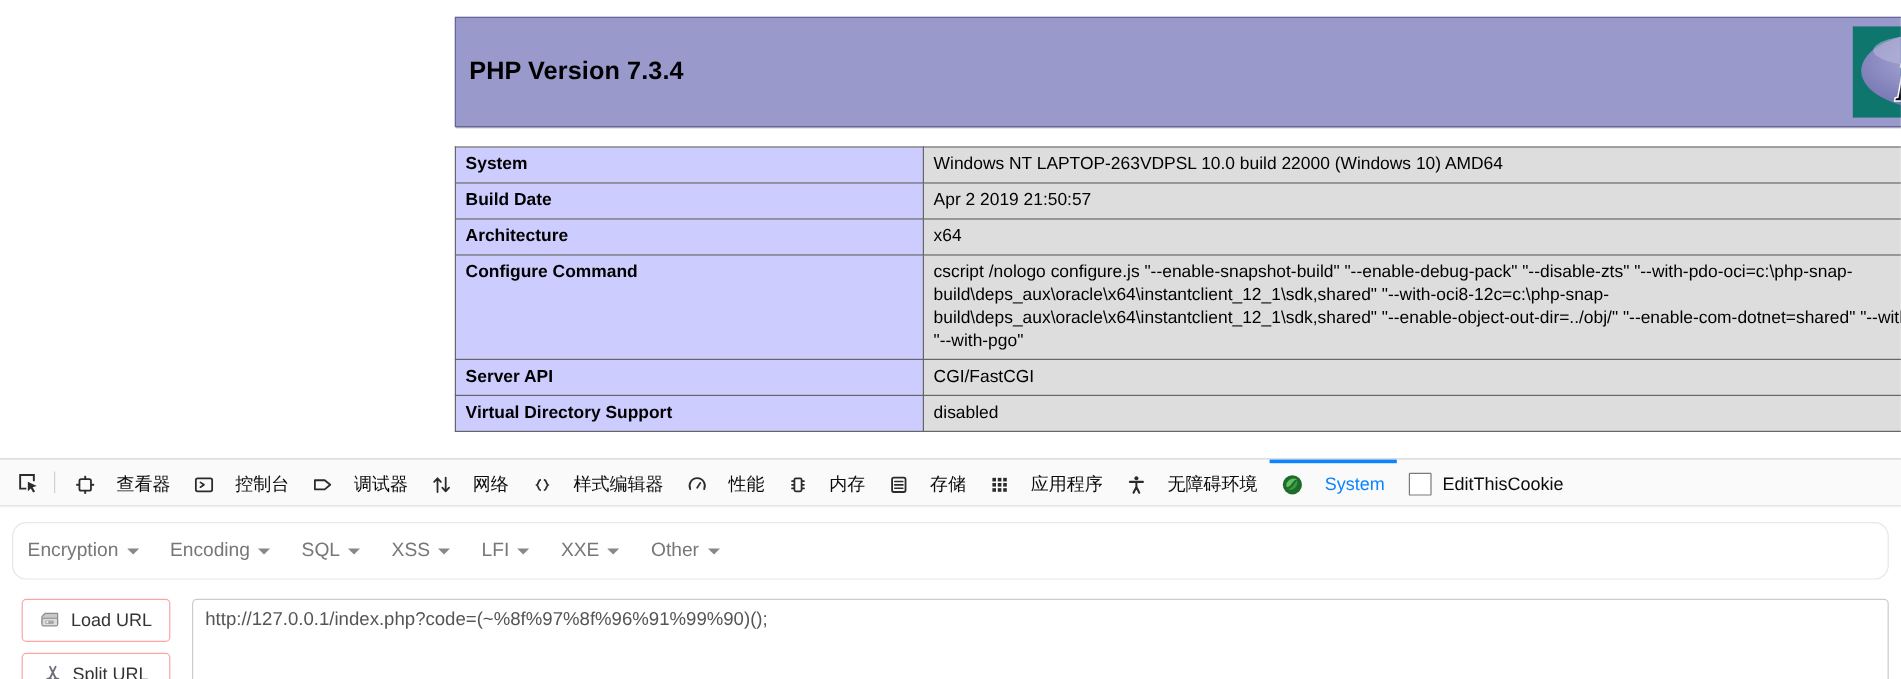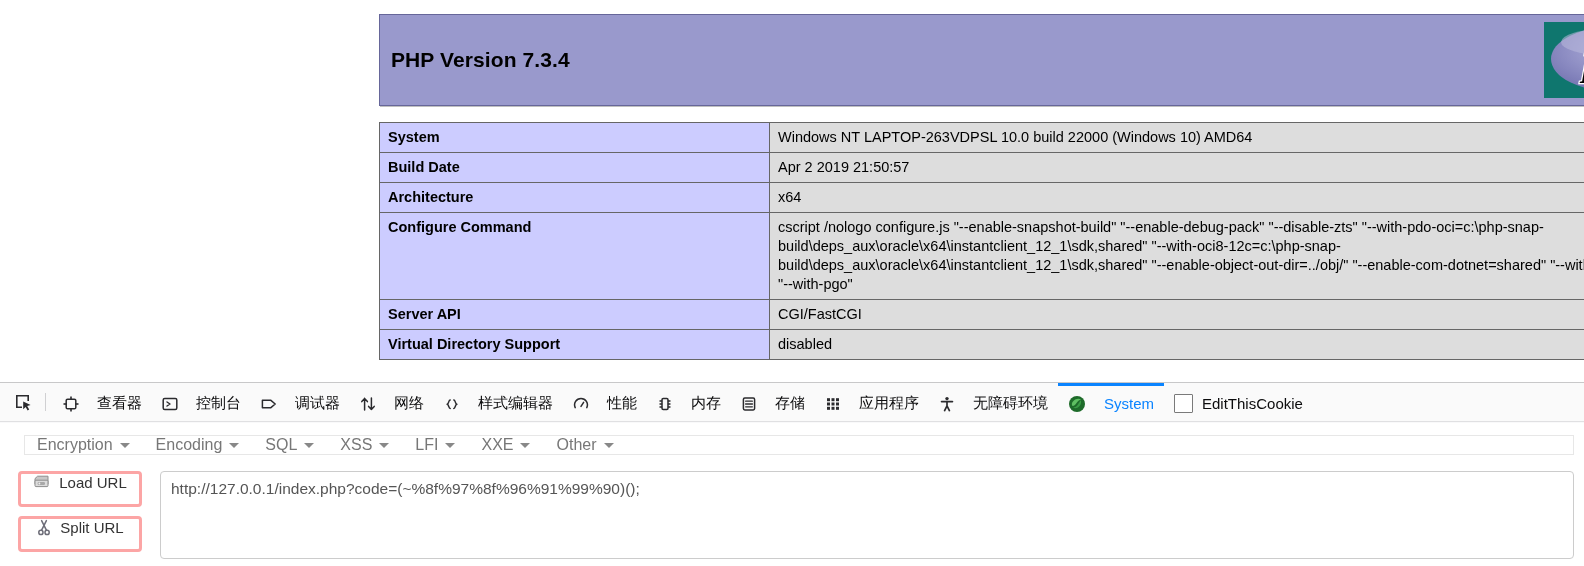--- a/index.html
+++ b/index.html
@@ -134,24 +134,24 @@
   }
 
   
   #hackbar {
     position: absolute;
     left: 0; top: 40px;
     right: 0; bottom: 0;
     background: #ffffff;
   }
   #hb-menubar {
-    margin: 12px 10px 0 24px;
-    height: 20px;
+    margin: 12px 10px 0 10px;
+    height: 48px;
     border: 1px solid #e7e7e7;
-    border-radius: 0;
+    border-radius: 12px;
     background: #fff;
     display: flex;
     align-items: center;
     padding-left: 12px;
   }
   .hb-menu {
     display: flex;
     align-items: center;
     gap: 7px;
     font-size: 16px;
@@ -174,25 +174,25 @@
   }
   #hb-buttons {
     display: flex;
     flex-direction: column;
     gap: 9px;
     width: 124px;
     flex: 0 0 124px;
   }
   .hb-btn {
     display: flex;
-    align-items: flex-start;
+    align-items: center;
     justify-content: center;
     gap: 8px;
     height: 36px;
-    border: 3px solid #fca5a5;
+    border: 1px solid #fca5a5;
     border-radius: 4px;
     background: #fff;
     font-size: 15px;
     color: #333;
     cursor: pointer;
   }
   .hb-btn svg { display:block; }
   #hb-url {
     flex: 1;
     min-height: 88px;

